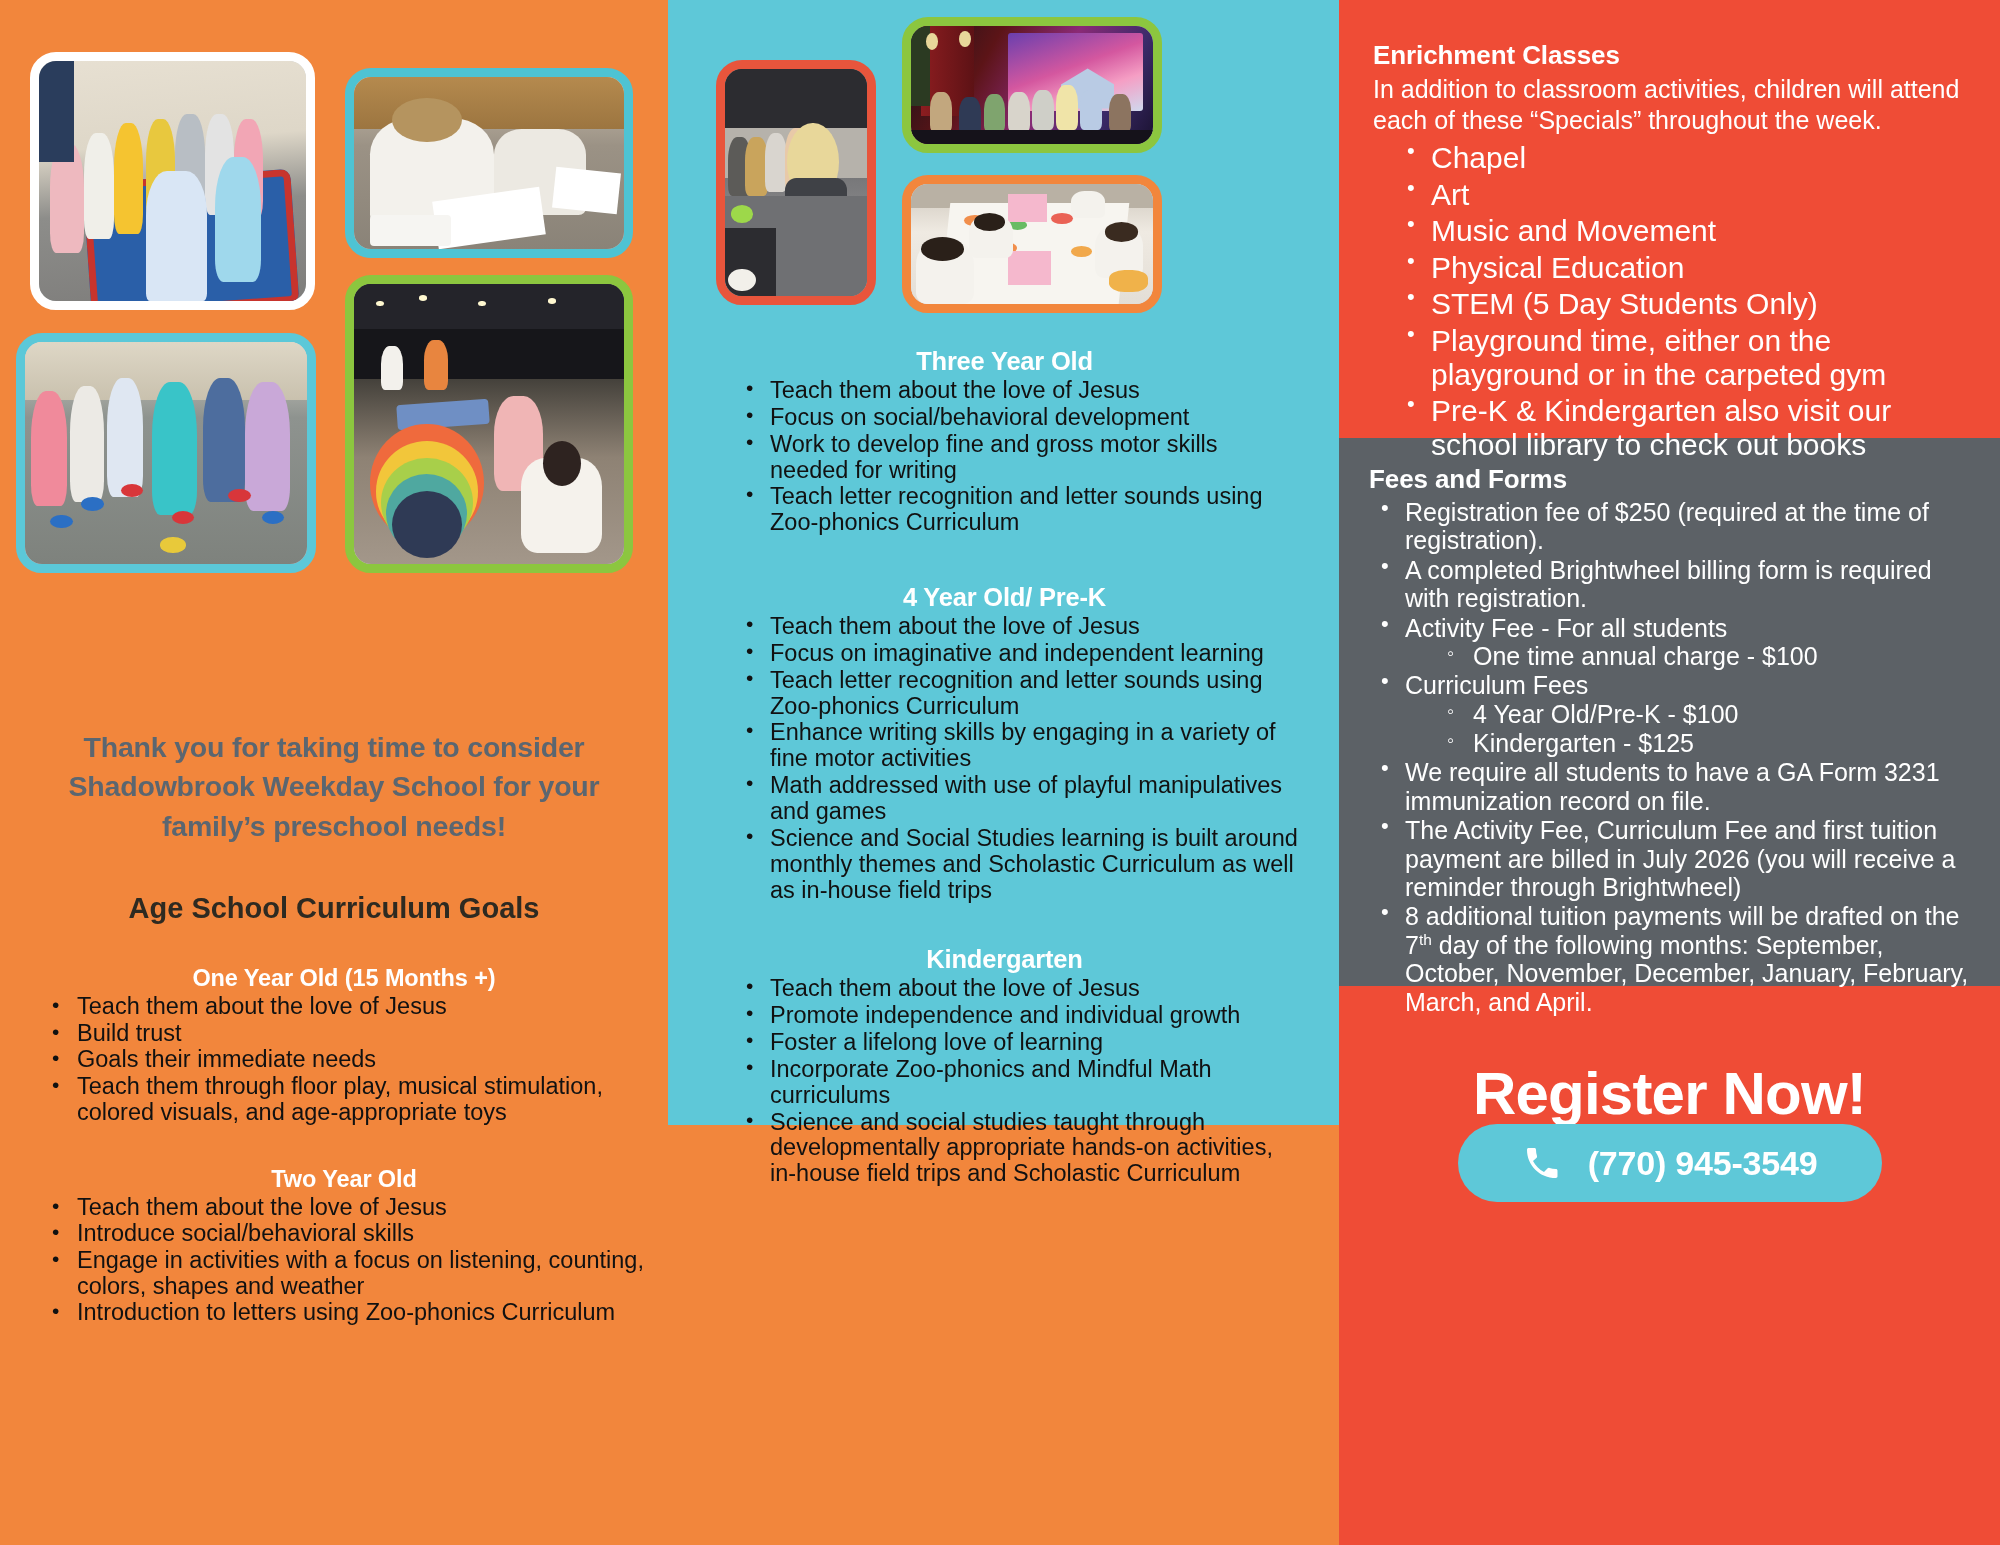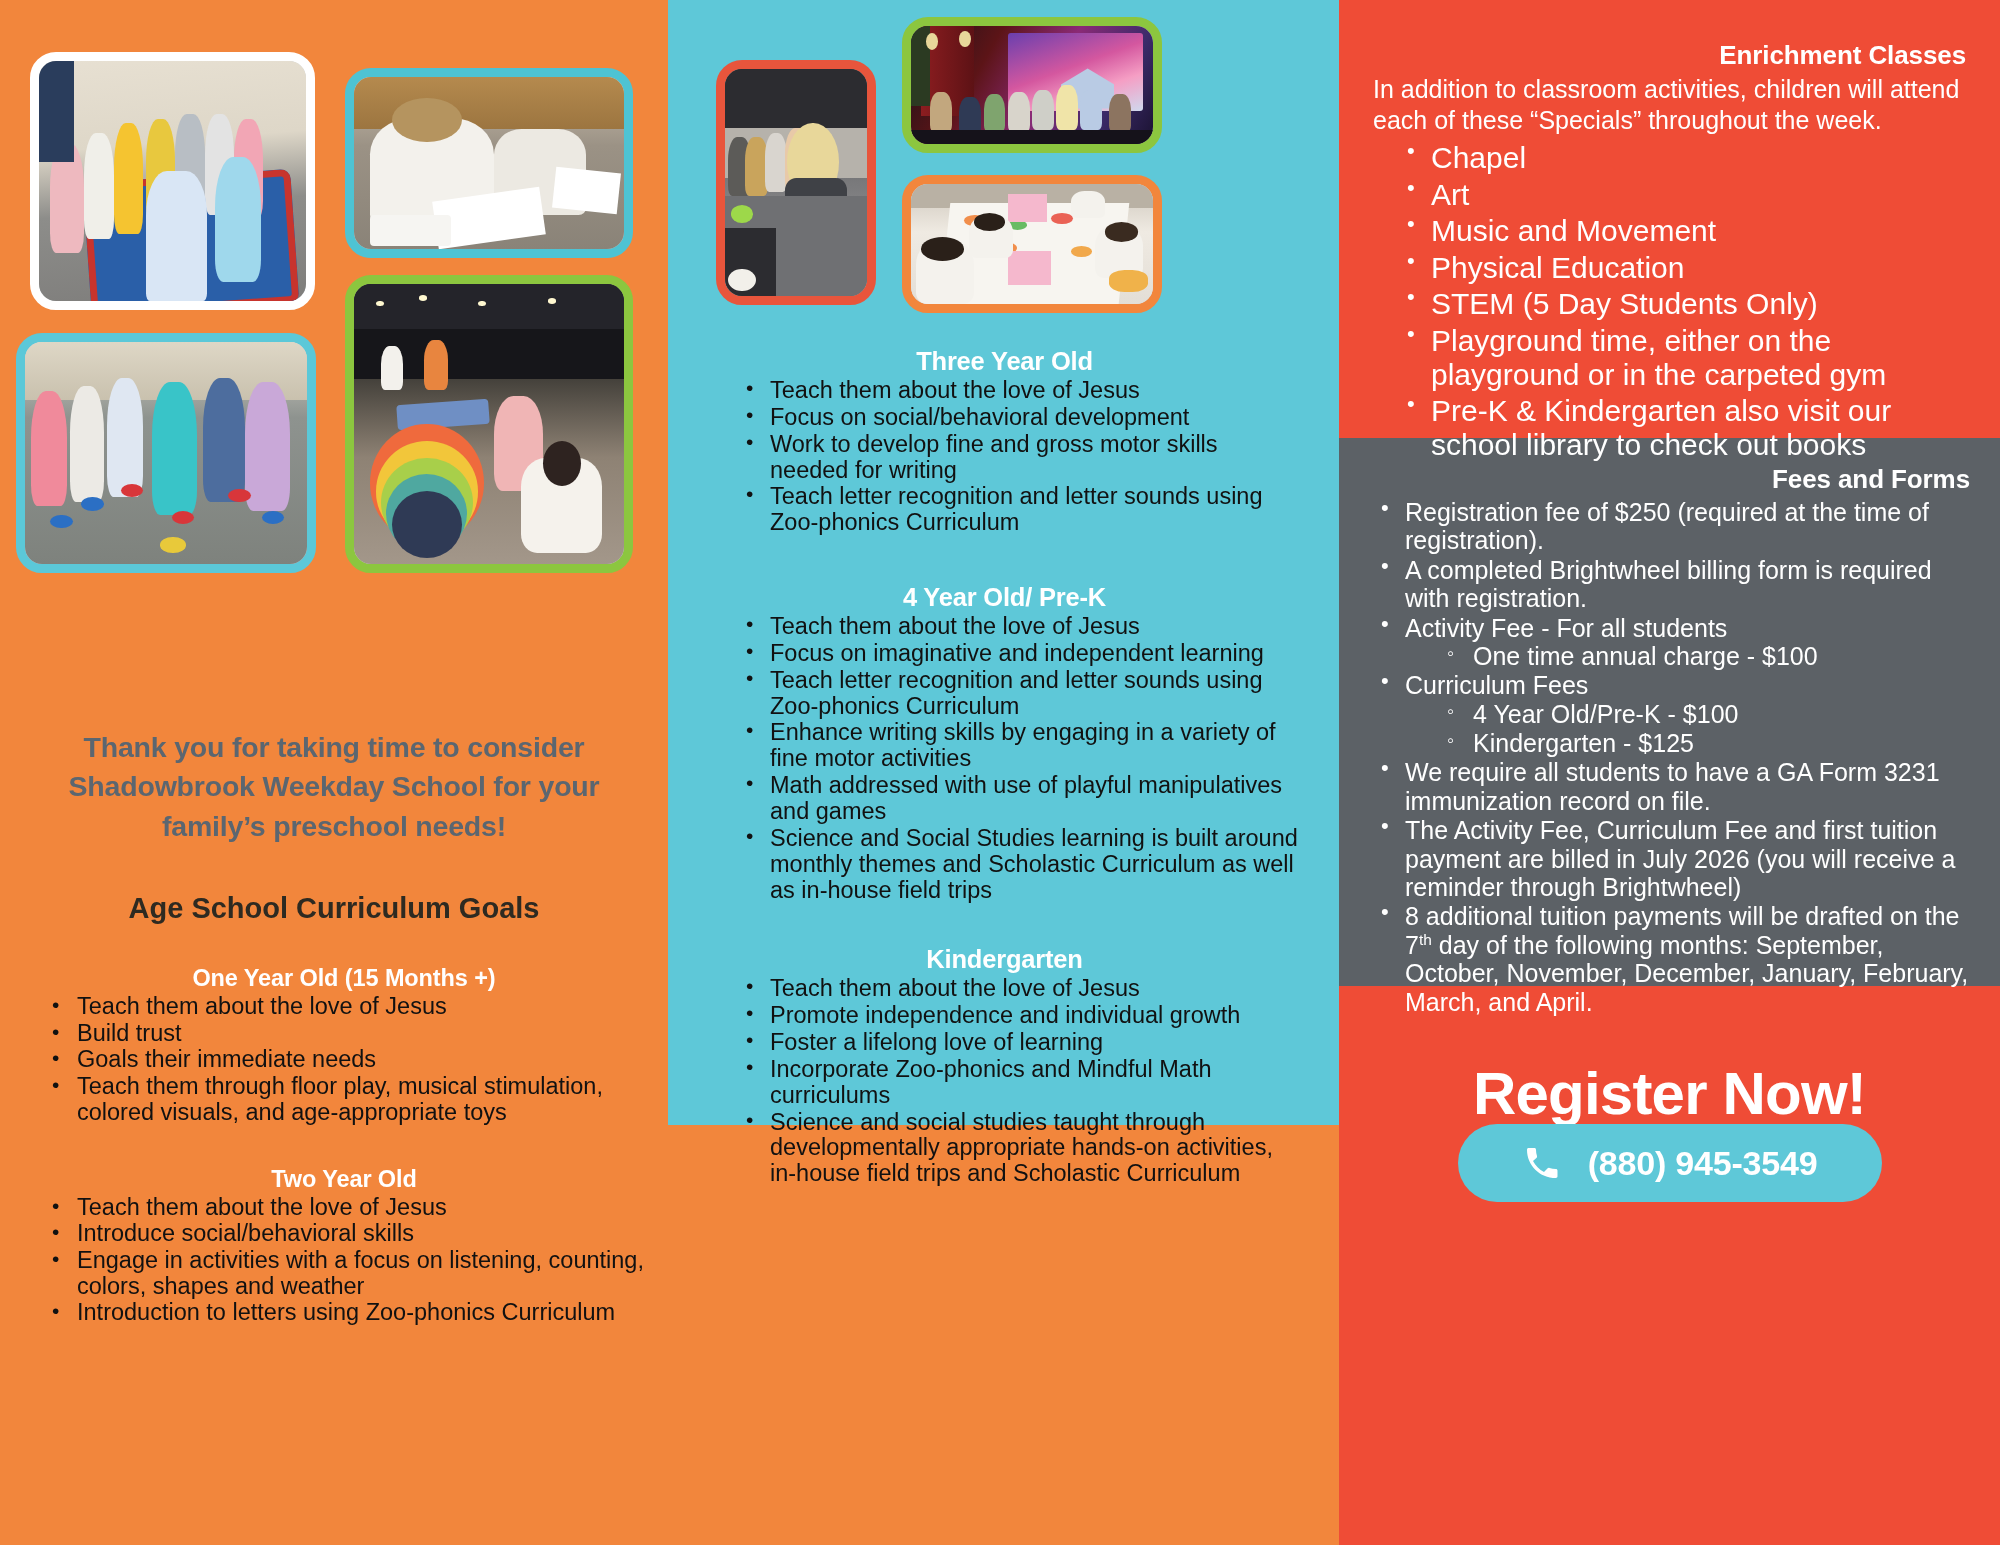--- a/index.html
+++ b/index.html
@@ -165,21 +165,21 @@
     background: #ef4c36;
     flex: 1;
     display: flex;
     flex-direction: column;
     align-items: center;
     justify-content: flex-start;
     padding-top: 78px;
   }
 
   .panel-hd {
-    text-align: right;
+    text-align: left;
     color: #ffffff;
     font-weight: 700;
     font-size: 26px;
     margin-bottom: 3px;
     letter-spacing: -0.1px;
   }
   .panel-para {
     color: #ffffff;
     font-size: 25px;
     line-height: 1.24;
@@ -512,19 +512,19 @@
     </div>
 
     <div class="panel-register">
       <div class="register-title">Register Now!</div>
       <div class="phone-pill">
         <span class="phone-icon">
           <svg width="40" height="40" viewBox="0 0 24 24" aria-hidden="true">
             <path fill="#ffffff" d="M6.6 10.8c1.4 2.8 3.8 5.1 6.6 6.6l2.2-2.2c.3-.3.7-.4 1.1-.2 1.2.4 2.5.6 3.8.6.6 0 1 .4 1 1V20c0 .6-.4 1-1 1C10.6 21 3 13.4 3 4c0-.6.4-1 1-1h3.4c.6 0 1 .4 1 1 0 1.3.2 2.6.6 3.8.1.4 0 .8-.2 1.1l-2.2 1.9z"></path>
           </svg>
         </span>
-        <span class="phone-num">(880) 945-3549</span>
+        <span class="phone-num">(770) 945-3549</span>
       </div>
     </div>
 
   </div>
 
 </div>
 
 </body></html>

